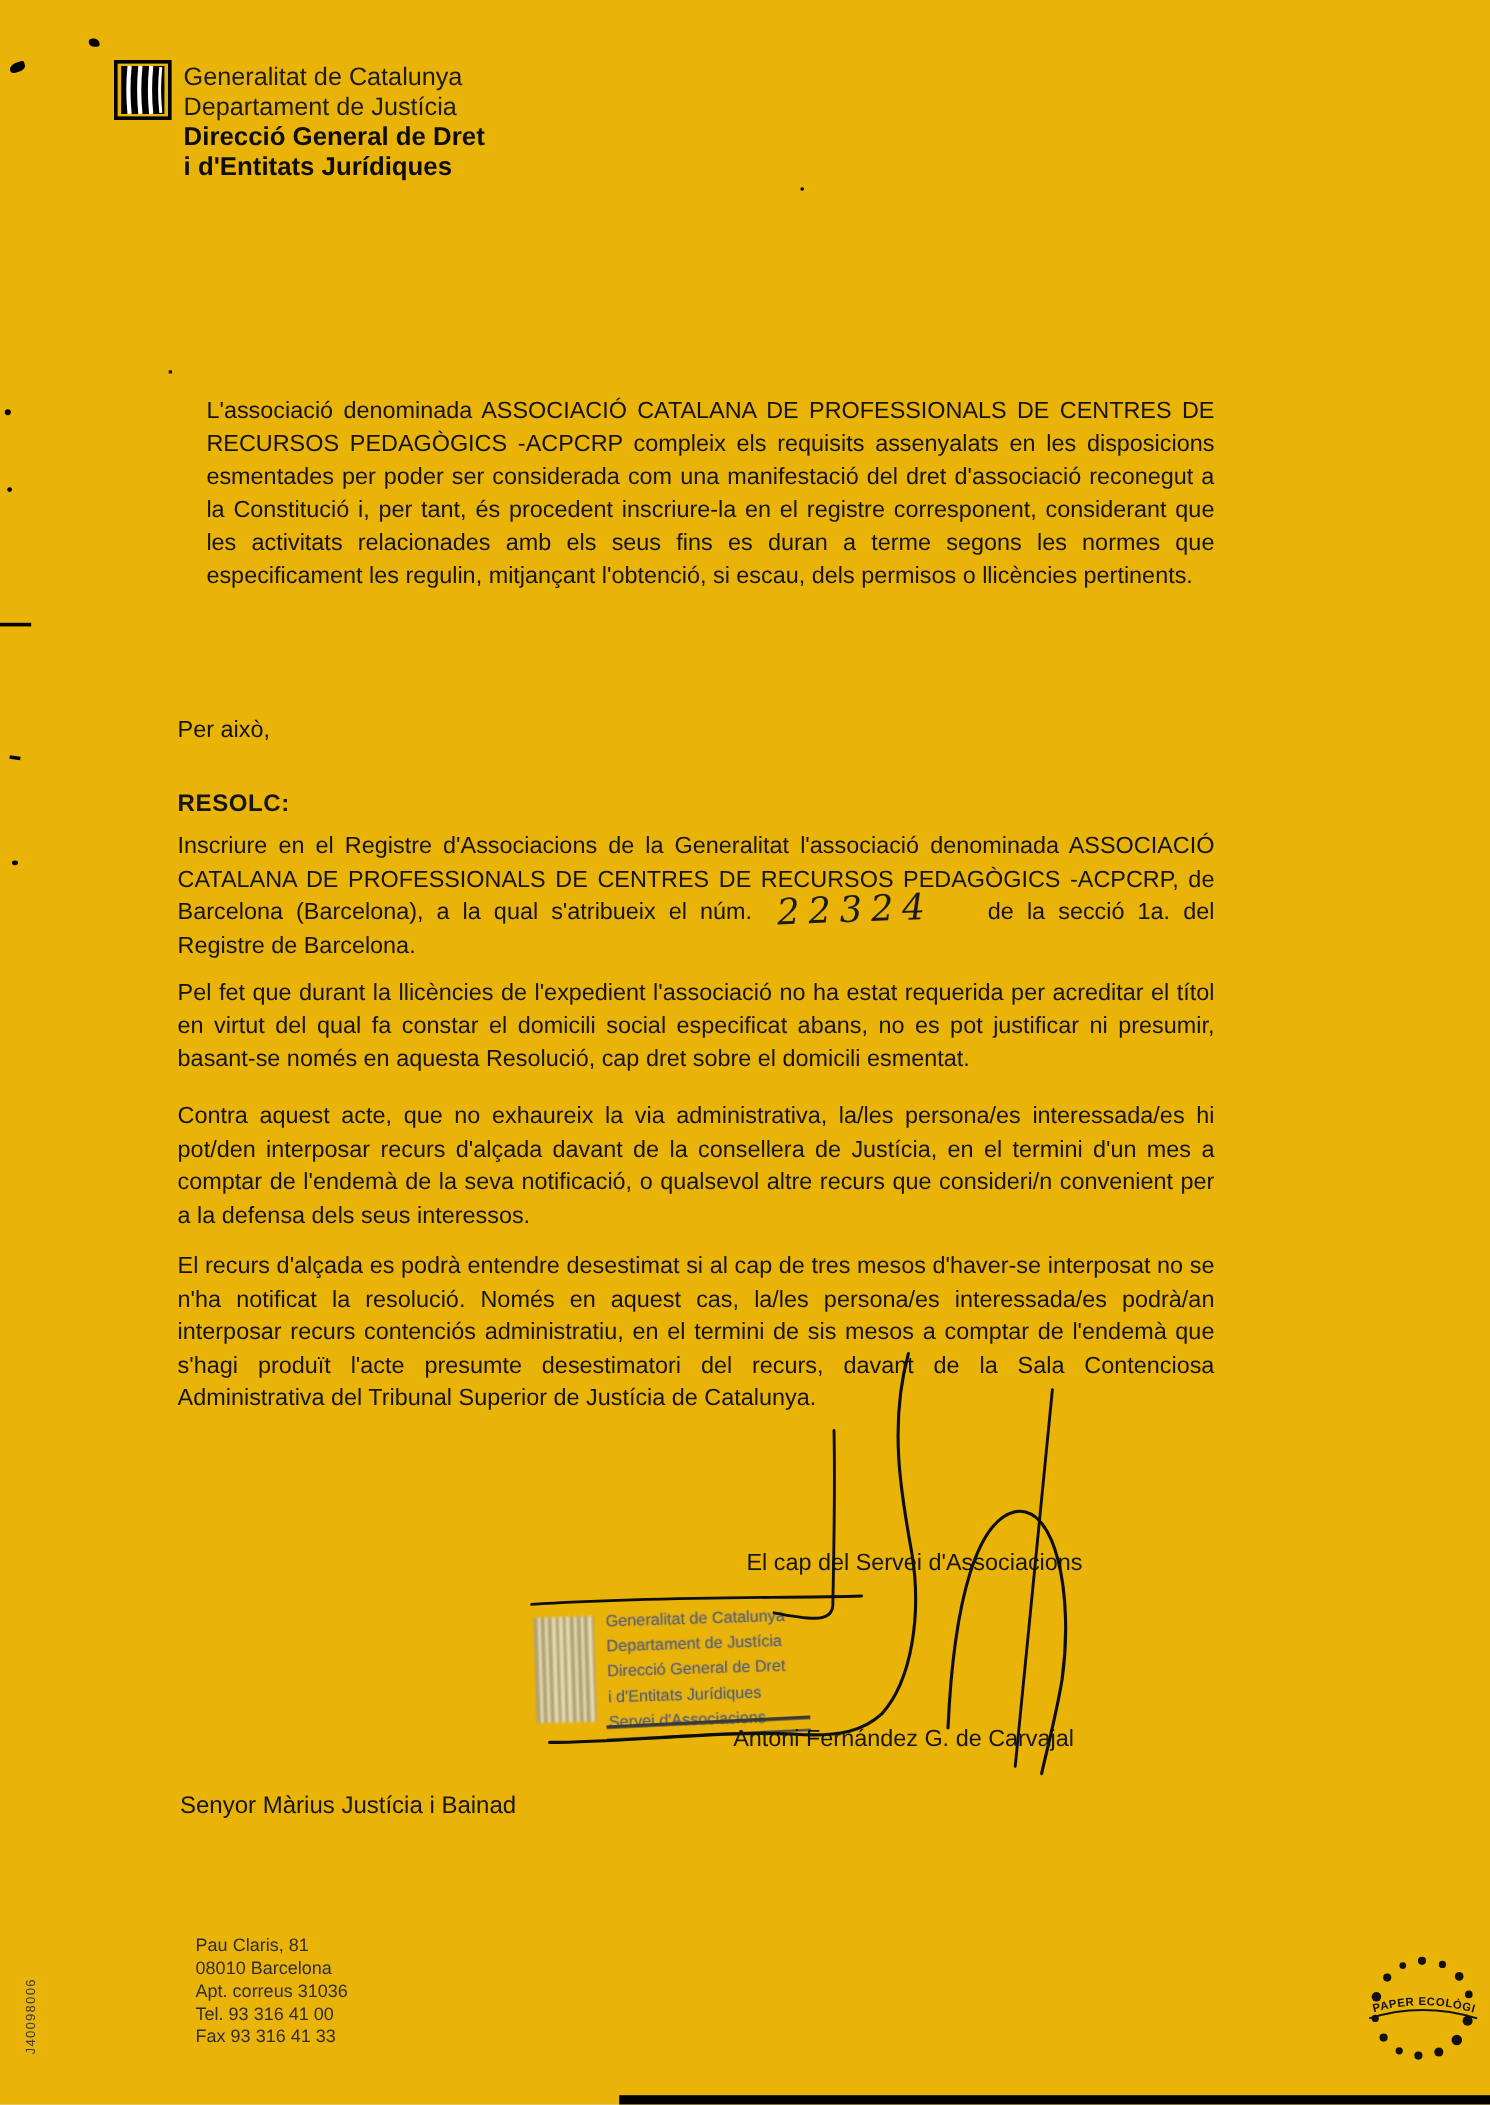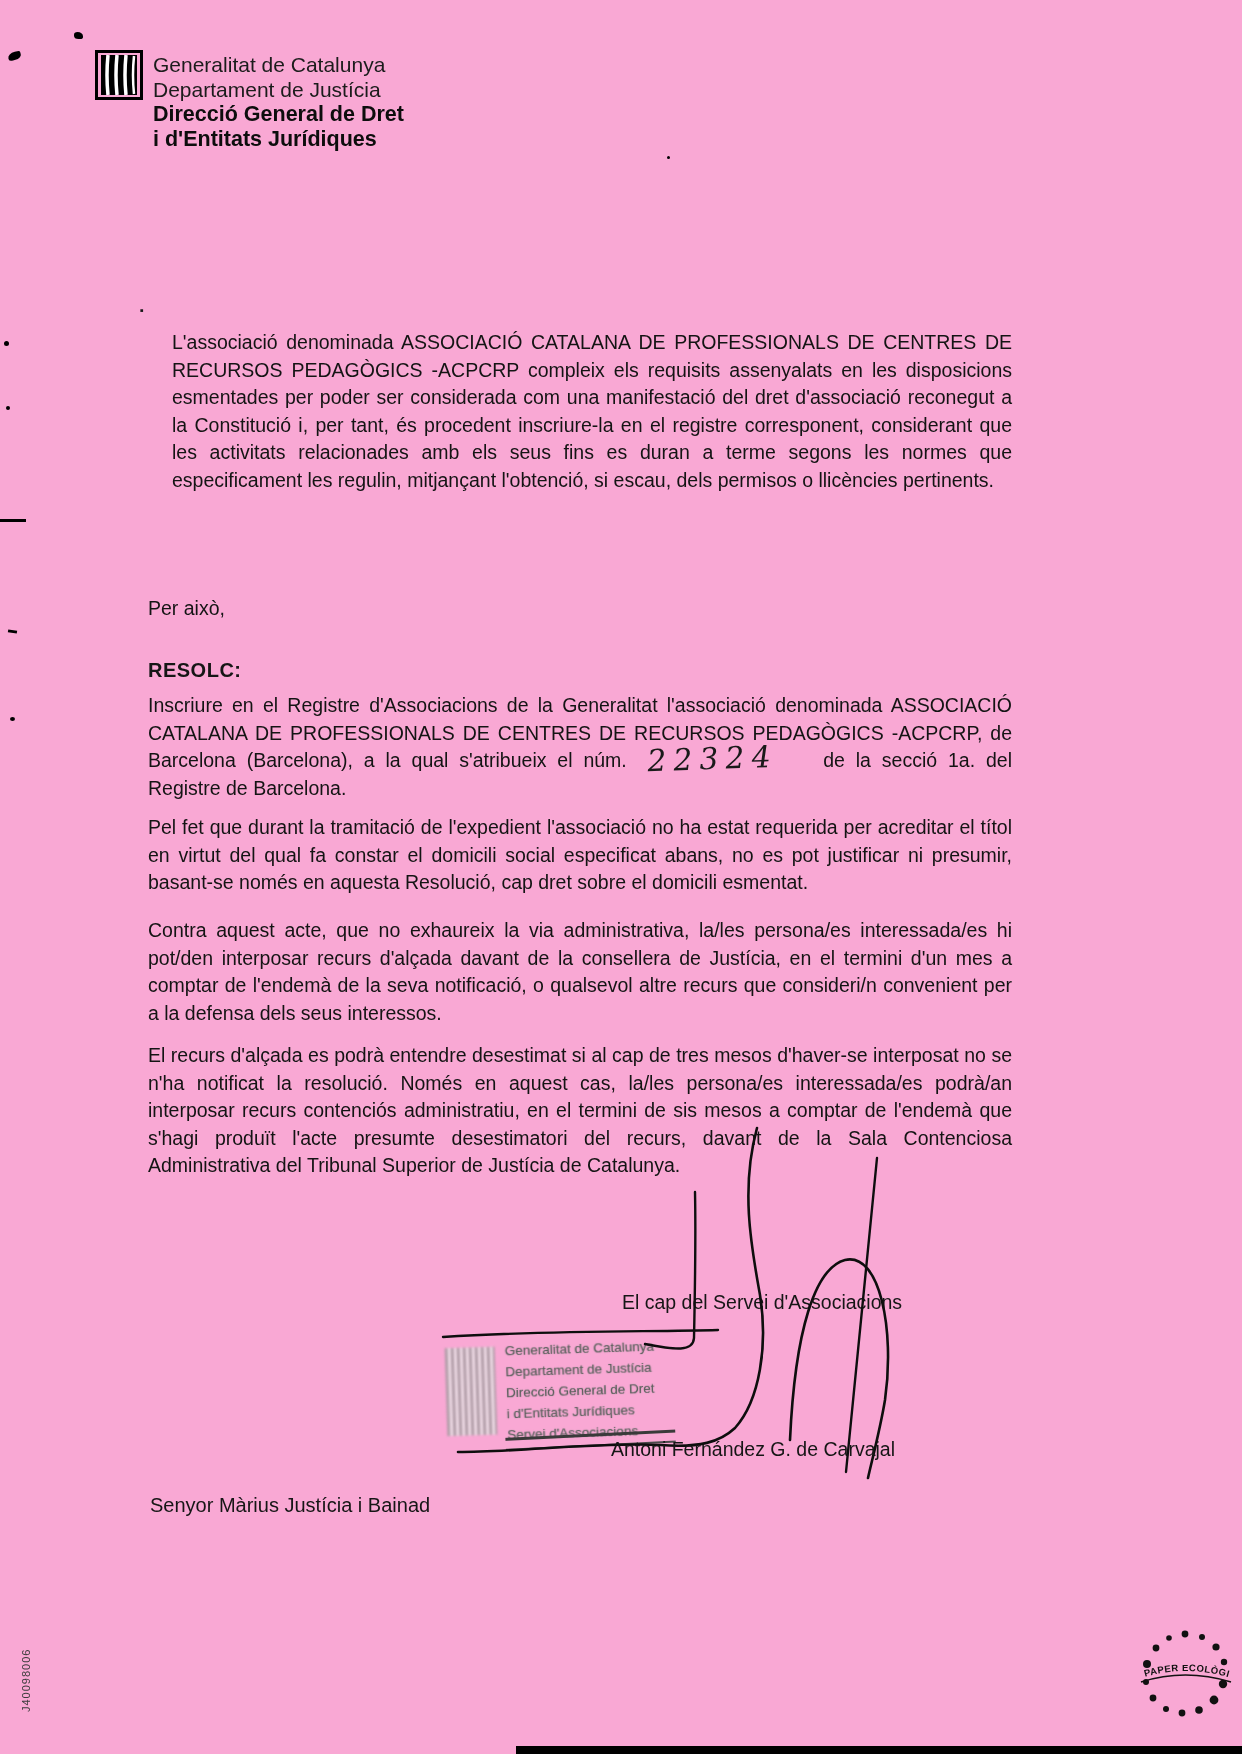--- a/index.html
+++ b/index.html
@@ -1,18 +1,18 @@
 <!DOCTYPE html>
 <html><head>
 <meta charset="utf-8">
 <style>
   html,body { margin:0; padding:0; background:#e8e8e8; }
   .page {
     position:relative; width:1242px; height:1754px; margin:0 auto;
-    background:#f9a8d4; overflow:hidden;
+    background:#eab308; overflow:hidden;
     font-family:"Liberation Sans", sans-serif; color:#161616;
   }
   
   .letterhead { position:absolute; left:95px; top:50px; display:flex; }
   .lh-logo { width:48px; height:50px; margin-right:10px; }
   .lh-text { padding-top:2px; }
   .lh-line1, .lh-line2 { font-size:21px; line-height:25px; color:#1c1c1c; }
   .lh-line3, .lh-line4 { font-size:21.5px; line-height:25px; font-weight:bold; color:#0d0d0d; }
   
   .para, .bullet-text, .line {
@@ -122,21 +122,21 @@
     <span class="bullet-glyph">▪</span>
     <div class="bullet-text">L'associació denominada ASSOCIACIÓ CATALANA DE PROFESSIONALS DE CENTRES DE RECURSOS PEDAGÒGICS -ACPCRP compleix els requisits assenyalats en les disposicions esmentades per poder ser considerada com una manifestació del dret d'associació reconegut a la Constitució i, per tant, és procedent inscriure-la en el registre corresponent, considerant que les activitats  relacionades amb els seus fins es duran a terme  segons les normes que especificament les regulin, mitjançant l'obtenció, si escau, dels permisos o llicències pertinents.</div>
   </div>
 
   <div class="line per-aixo">Per això,</div>
 
   <div class="resolc">RESOLC:</div>
 
   <p class="para resolve-para"><span>Inscriure en el Registre d'Associacions de la Generalitat l'associació denominada ASSOCIACIÓ CATALANA DE PROFESSIONALS DE CENTRES DE RECURSOS PEDAGÒGICS -ACPCRP, de Barcelona (Barcelona), a la qual s'atribueix el núm.</span><span class="handwritten">22324</span><span>de la secció 1a. del Registre de Barcelona.</span></p>
 
-  <p class="para p-domicili">Pel fet que durant la tramitació de l'expedient l'associació no ha estat requerida per acreditar el títol en virtut del qual fa constar el domicili social especificat abans, no es pot justificar ni presumir, basant-se només en aquesta Resolució, cap dret sobre el domicili esmentat.</p>
+  <p class="para p-domicili">Pel fet que durant la llicències de l'expedient l'associació no ha estat requerida per acreditar el títol en virtut del qual fa constar el domicili social especificat abans, no es pot justificar ni presumir, basant-se només en aquesta Resolució, cap dret sobre el domicili esmentat.</p>
   <p class="para p-recurs1">Contra aquest acte, que no exhaureix la via administrativa, la/les persona/es interessada/es hi pot/den interposar recurs d'alçada davant de la consellera de Justícia, en el termini d'un mes a comptar de l'endemà de la seva notificació, o qualsevol altre recurs que consideri/n convenient per a la defensa dels seus interessos.</p>
   <p class="para p-recurs2">El recurs d'alçada es podrà entendre desestimat si al cap de tres mesos d'haver-se interposat no se n'ha notificat la resolució. Només en aquest cas, la/les persona/es interessada/es podrà/an interposar recurs contenciós administratiu, en el termini de sis mesos a comptar de l'endemà que s'hagi produït l'acte presumte desestimatori del recurs, davant de la Sala Contenciosa Administrativa del Tribunal Superior de Justícia de Catalunya.</p>
 
 
   <div class="signer-title">El cap del Servei d'Associacions</div>
 
   <div class="stamp">
     <div class="stamp-logo"></div>
     <div class="stamp-lines">
       <div>Generalitat de Catalunya</div>
@@ -153,20 +153,27 @@
     <path d="M360,330 C365,220 385,158 415,150 C450,142 465,220 455,290 C450,320 442,350 438,368" fill="none" stroke="#0e0e0e" stroke-width="2.6" stroke-linecap="round"></path>
     <path d="M447,48 L416,362" fill="none" stroke="#0e0e0e" stroke-width="2.4" stroke-linecap="round"></path>
     <path d="M13,227 C120,220 220,222 288,220" fill="none" stroke="#0e0e0e" stroke-width="2.4" stroke-linecap="round"></path>
     <path d="M265,82 C266,130 265,180 264,228 C263,242 246,240 215,234" fill="none" stroke="#0e0e0e" stroke-width="2.4" stroke-linecap="round"></path>
   </svg>
 
   <div class="signer-name">Antoni Fernández G. de Carvajal</div>
 
   <div class="addressee">Senyor Màrius Justícia i Bainad</div>
 
+  <div class="footer-address">
+    <div>Pau Claris, 81</div>
+    <div>08010 Barcelona</div>
+    <div>Apt. correus 31036</div>
+    <div>Tel. 93 316 41 00</div>
+    <div>Fax 93 316 41 33</div>
+  </div>
 
   <div class="doc-code">J40098006</div>
 
   <svg class="eco-logo" width="104" height="104" viewBox="0 0 104 104">
     <g fill="#111">
       <circle cx="52" cy="12" r="3.4"></circle>
       <circle cx="69" cy="15" r="3.0"></circle>
       <circle cx="83" cy="25" r="3.6"></circle>
       <circle cx="91" cy="40" r="3.2"></circle>
       <circle cx="90" cy="62" r="4.2"></circle>

